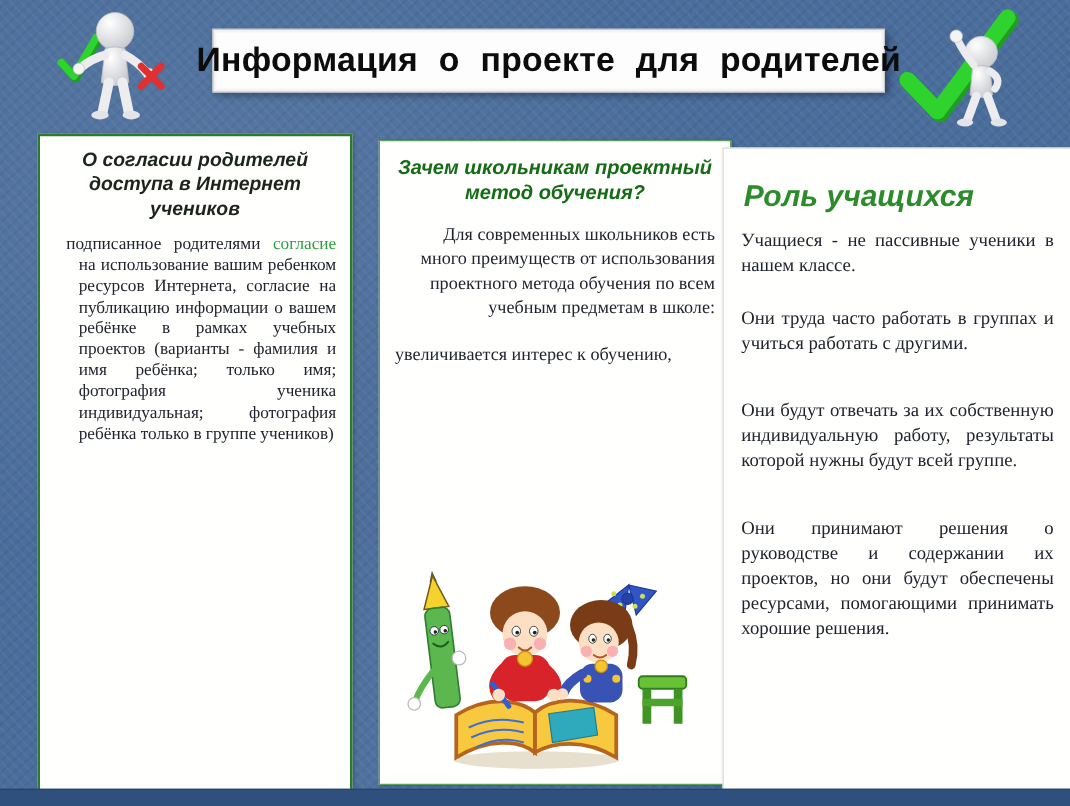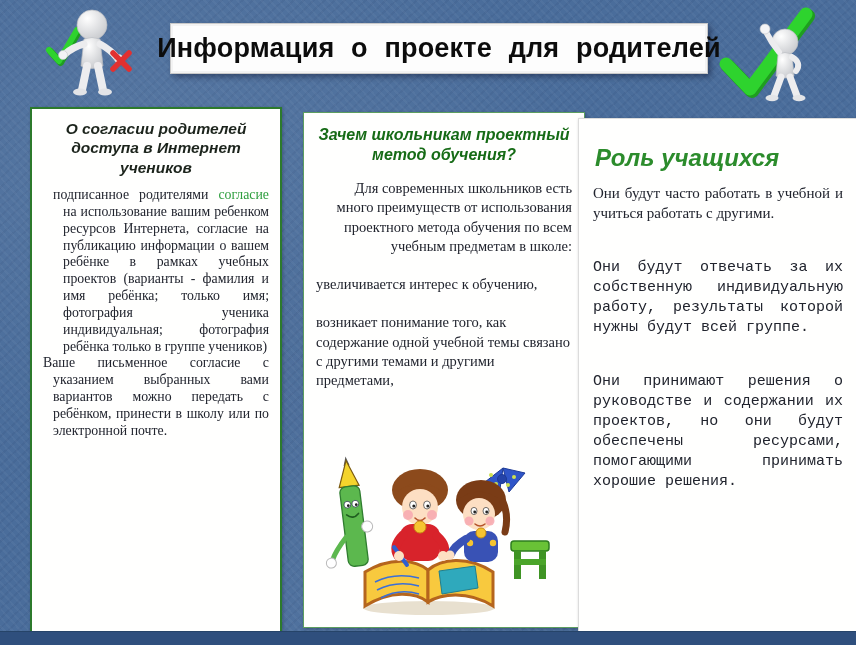--- a/index.html
+++ b/index.html
@@ -34,21 +34,21 @@
   .body-left{font-size:13.8px;line-height:1.22;color:#21242e;text-align:justify;}
   .body-left p{margin:0;}
   .body-left .hang{padding-left:10px;text-indent:-10px;}
   .body-left .hang2{padding-left:20px;text-indent:-10px;}
   .green-word{color:#2e9e3e;}
   .body-middle{font-size:14.5px;line-height:1.33;color:#21242e;text-align:left;}
   .body-middle p{margin:0 0 19px;}
   .body-middle p.indent{text-indent:8px;text-align:right;}
   .body-right{font-size:15px;line-height:1.34;color:#21242e;text-align:justify;}
   .body-right p{margin:0 0 21px;}
-  .body-right p.gap-big{margin-top:34px;font-family:Liberation Mono, monospace;}
+  .body-right p.gap-big{margin-top:34px;}
   .body-right p.indent{text-indent:8px;}
   .figure{position:absolute;}
   .fig-left{left:35px;top:4px;width:125px;height:92px;}
   .fig-right{left:708px;top:2px;width:148px;height:100px;}
   .illustration{position:absolute;left:11px;bottom:5px;width:236px;height:178px;}
 </style>
 </head>
 <body>
 
 <div class="slide">
@@ -92,30 +92,28 @@
       <path d="M82 75 L89 94" stroke="#ededef" stroke-width="7" stroke-linecap="round"></path>
       <ellipse cx="64" cy="96" rx="6.5" ry="3.2" fill="#e3e4e7"></ellipse>
       <ellipse cx="91" cy="96" rx="6.5" ry="3.2" fill="#e3e4e7"></ellipse>
     </svg>
   </div>
 
   <div class="panel panel-left">
     <div class="hd hd-left">О согласии родителей доступа в Интернет учеников</div>
     <div class="body-left">
       <p class="hang2"><span>подписанное родителями </span><span class="green-word">согласие</span><span> на использование вашим ребенком ресурсов Интернета, согласие на публикацию информации о вашем ребёнке в рамках учебных проектов (варианты - фамилия и имя ребёнка; только имя; фотография ученика индивидуальная; фотография ребёнка только в группе учеников)</span></p>
-      <p class="hang">Ваше письменное согласие с указанием выбранных вами вариантов можно передать с ребёнком, принести в школу или по электронной почте.</p>
     </div>
   </div>
 
   <div class="panel panel-middle">
     <div class="hd hd-middle">Зачем школьникам проектный метод обучения?</div>
     <div class="body-middle">
       <p class="indent">Для современных школьников есть много преимуществ от использования проектного метода обучения по всем учебным предметам в школе:</p>
       <p>увеличивается интерес к обучению,</p>
-      <p>возникает понимание того, как содержание одной учебной темы связано с другими темами и другими предметами,</p>
     </div>
     <div class="illustration">
       <svg viewBox="0 0 236 178" width="236" height="178">
 
         <rect x="196" y="97" width="38" height="10" rx="3" fill="#69c236" stroke="#2e7d1f" stroke-width="1.5"></rect>
         <rect x="199" y="107" width="7" height="28" fill="#3f9424"></rect>
         <rect x="224" y="107" width="7" height="28" fill="#3f9424"></rect>
         <rect x="199" y="115" width="32" height="6" fill="#4ba52a"></rect>
 
         <g transform="rotate(-7 40 90)">
@@ -181,20 +179,21 @@
         <circle cx="178" cy="99" r="3.2" fill="#f6c431"></circle>
         <path d="M151 95 Q139 102 136 110" stroke="#3952b5" stroke-width="8" fill="none" stroke-linecap="round"></path>
         <circle cx="135" cy="111" r="4.5" fill="#fddfc3"></circle>
       </svg>
     </div>
   </div>
 
   <div class="panel panel-right">
     <div class="hd hd-right">Роль учащихся</div>
     <div class="body-right">
-      <p>Они будут часто работать в учебной и учиться работать с другими.</p>
+      <p>Учащиеся - не пассивные ученики в нашем классе.</p>
+      <p>Они труда часто работать в группах и учиться работать с другими.</p>
       <p class="gap-big">Они будут отвечать за их собственную индивидуальную работу, результаты которой нужны будут всей группе.</p>
       <p class="gap-big">Они принимают решения о руководстве и содержании их проектов, но они будут обеспечены ресурсами, помогающими принимать хорошие решения.</p>
     </div>
   </div>
 
   <div class="bottom-bar"></div>
 </div>
 
 </body></html>

